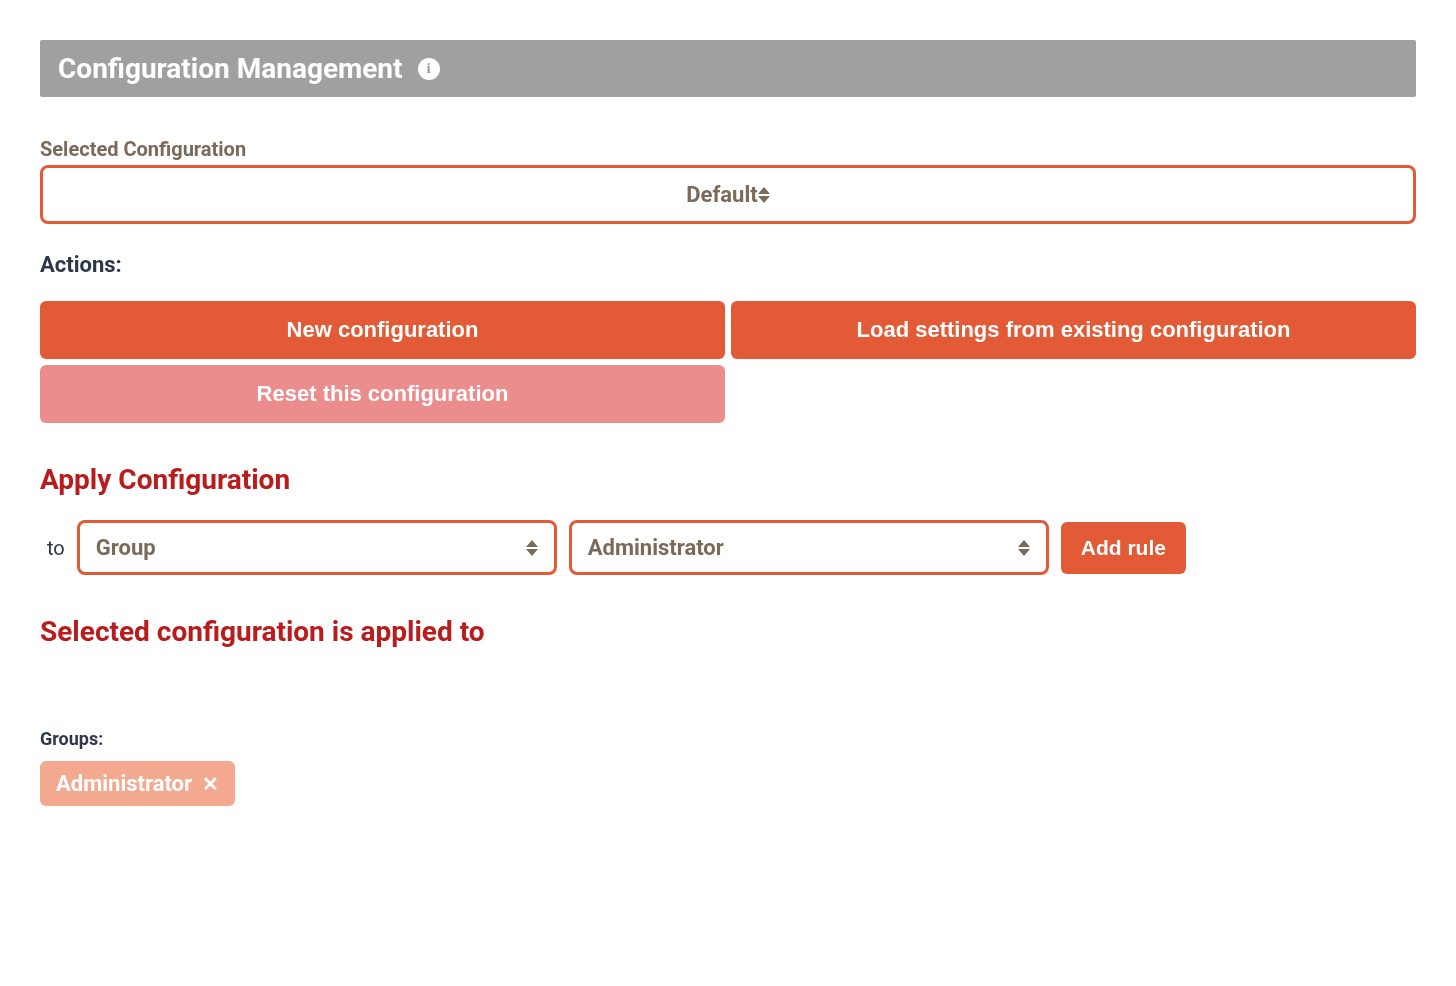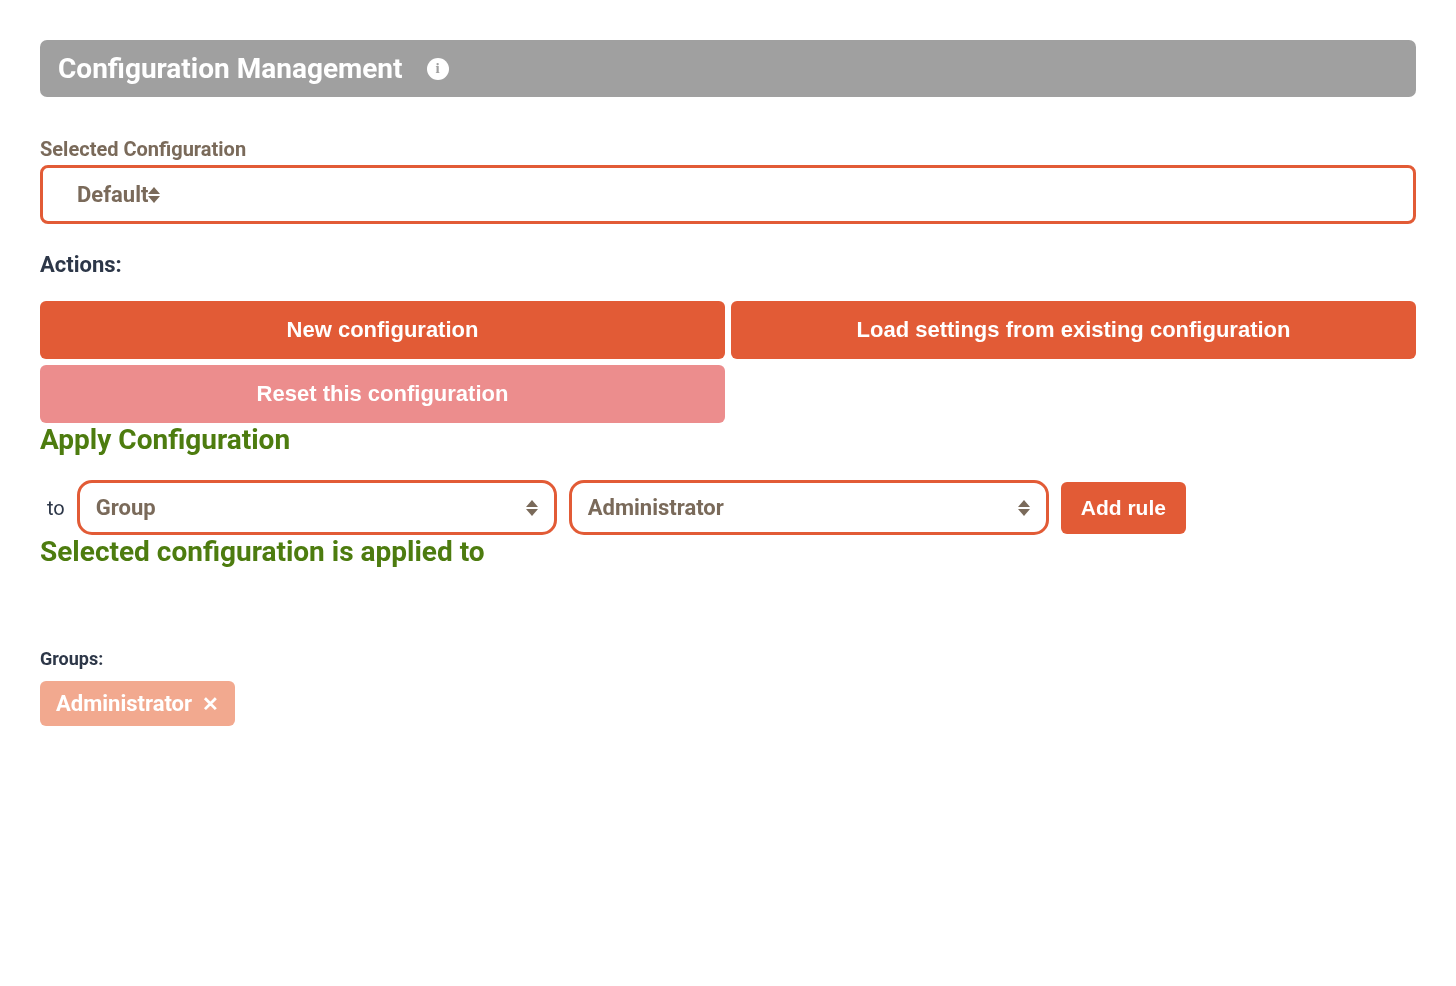--- a/index.html
+++ b/index.html
@@ -8,25 +8,25 @@
       padding: 0;
     }
     body {
       font-family: -apple-system, BlinkMacSystemFont, "Segoe UI", Roboto, Helvetica, Arial, sans-serif;
       background: #fff;
       padding: 40px;
       color: #2d3748;
     }
     .header-bar {
       background: #a0a0a0;
-      border-radius: 7px;
+      border-radius: 2px;
       padding: 12px 18px;
       display: flex;
       align-items: center;
-      gap: 24px;
+      gap: 15px;
     }
     .header-title {
       color: #fff;
       font-size: 28px;
       font-weight: 700;
     }
     .info-icon {
       display: inline-flex;
       align-items: center;
       justify-content: center;
@@ -51,26 +51,26 @@
       width: 100%;
       border: 3px solid #e25b36;
       border-radius: 8px;
       background: #fff;
       padding: 14px 34px;
       font-size: 22px;
       font-weight: 700;
       color: #7a6a5a;
       display: flex;
       align-items: center;
-      justify-content: flex-start;
+      justify-content: center;
       cursor: pointer;
     }
     .select-small {
       border: 3px solid #e25b36;
-      border-radius: 15px;
+      border-radius: 8px;
       background: #fff;
       padding: 12px 16px;
       font-size: 22px;
       font-weight: 700;
       color: #7a6a5a;
       display: flex;
       align-items: center;
       justify-content: space-between;
       cursor: pointer;
     }
@@ -116,21 +116,22 @@
     }
     .btn-orange {
       background: #e25b36;
     }
     .btn-pink {
       background: #ec8d8d;
     }
     .heading {
       font-size: 28px;
       font-weight: 700;
-      color: #4d7c0f;
+      color: #b91c1c;
+      margin-top: 40px;
       margin-bottom: 24px;
     }
     .apply-row {
       display: flex;
       align-items: center;
       gap: 12px;
     }
     .to-label {
       font-size: 20px;
       color: #2d3748;

